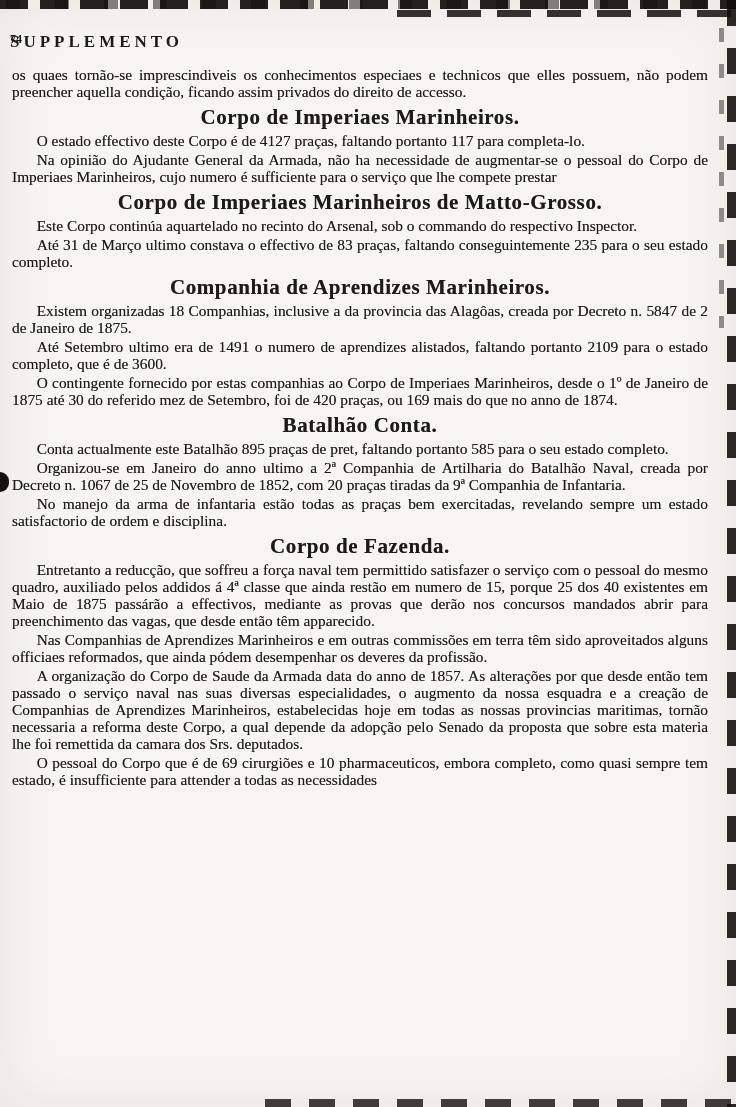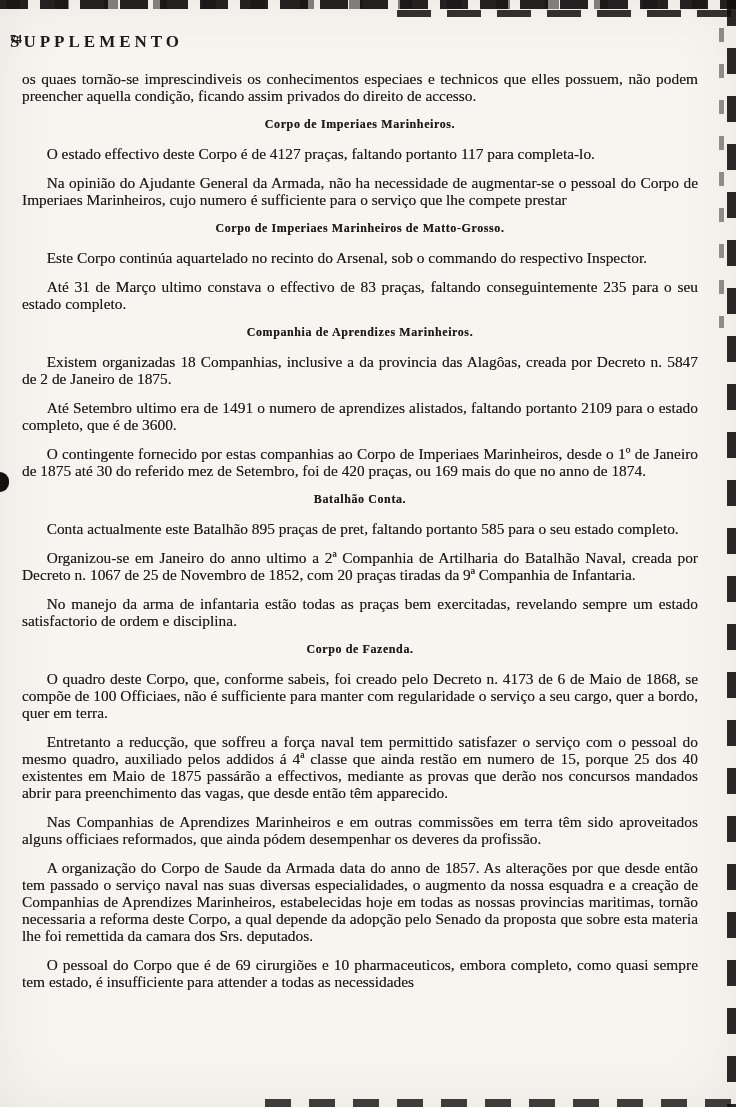--- a/index.html
+++ b/index.html
@@ -37,27 +37,27 @@
     font-size: 17px;
     letter-spacing: 4px;
   }
   .body-text {
     font-size: 15.4px;
     line-height: 17px;
     text-align: justify;
     text-shadow: 0 0 0.5px rgba(20,20,20,0.55);
   }
   .body-text p {
-    margin: 12px;
+    margin: 2px;
     text-indent: 1.6em;
   }
   .sec:first-of-type p:first-of-type { text-indent: 0; }
   .sec-heading {
     margin: 9px 0 6px 0;
-    font-size: 12px;
+    font-size: 21px;
     font-weight: bold;
     text-align: center;
     letter-spacing: 0.6px;
   }
   
   .scan-top {
     position: absolute; top: 0; left: 0; width: 100%; height: 9px;
     background:
       repeating-linear-gradient(90deg, rgba(18,16,14,0.92) 0 28px, rgba(18,16,14,0) 28px 40px),
       repeating-linear-gradient(90deg, rgba(18,16,14,0.5) 6px 20px, rgba(18,16,14,0) 20px 55px);
@@ -121,21 +121,20 @@
 
     <section class="sec">
       <h2 class="sec-heading">Batalhão Conta.</h2>
       <p>Conta actualmente este Batalhão 895 praças de pret, faltando portanto 585 para o seu estado completo.</p>
       <p>Organizou-se em Janeiro do anno ultimo a 2ª Companhia de Artilharia do Batalhão Naval, creada por Decreto n. 1067 de 25 de Novembro de 1852, com 20 praças tiradas da 9ª Companhia de Infantaria.</p>
       <p>No manejo da arma de infantaria estão todas as praças bem exercitadas, revelando sempre um estado satisfactorio de ordem e disciplina.</p>
     </section>
 
     <section class="sec">
       <h2 class="sec-heading">Corpo de Fazenda.</h2>
-      <p>O quadro deste Corpo, que, conforme sabeis, foi creado pelo Decreto n. 4173 de 6 de Maio de 1868, se compõe de 100 Officiaes, não é sufficiente para manter com regularidade o serviço a seu cargo, quer a bordo, quer em terra.</p>
       <p>Entretanto a reducção, que soffreu a força naval tem permittido satisfazer o serviço com o pessoal do mesmo quadro, auxiliado pelos addidos á 4ª classe que ainda restão em numero de 15, porque 25 dos 40 existentes em Maio de 1875 passárão a effectivos, mediante as provas que derão nos concursos mandados abrir para preenchimento das vagas, que desde então têm apparecido.</p>
       <p>Nas Companhias de Aprendizes Marinheiros e em outras commissões em terra têm sido aproveitados alguns officiaes reformados, que ainda pódem desempenhar os deveres da profissão.</p>
     </section>
 
     <section class="sec">
       <p>A organização do Corpo de Saude da Armada data do anno de 1857. As alterações por que desde então tem passado o serviço naval nas suas diversas especialidades, o augmento da nossa esquadra e a creação de Companhias de Aprendizes Marinheiros, estabelecidas hoje em todas as nossas provincias maritimas, tornão necessaria a reforma deste Corpo, a qual depende da adopção pelo Senado da proposta que sobre esta materia lhe foi remettida da camara dos Srs. deputados.</p>
       <p>O pessoal do Corpo que é de 69 cirurgiões e 10 pharmaceuticos, embora completo, como quasi sempre tem estado, é insufficiente para attender a todas as necessidades</p>
     </section>
 
   </div>

